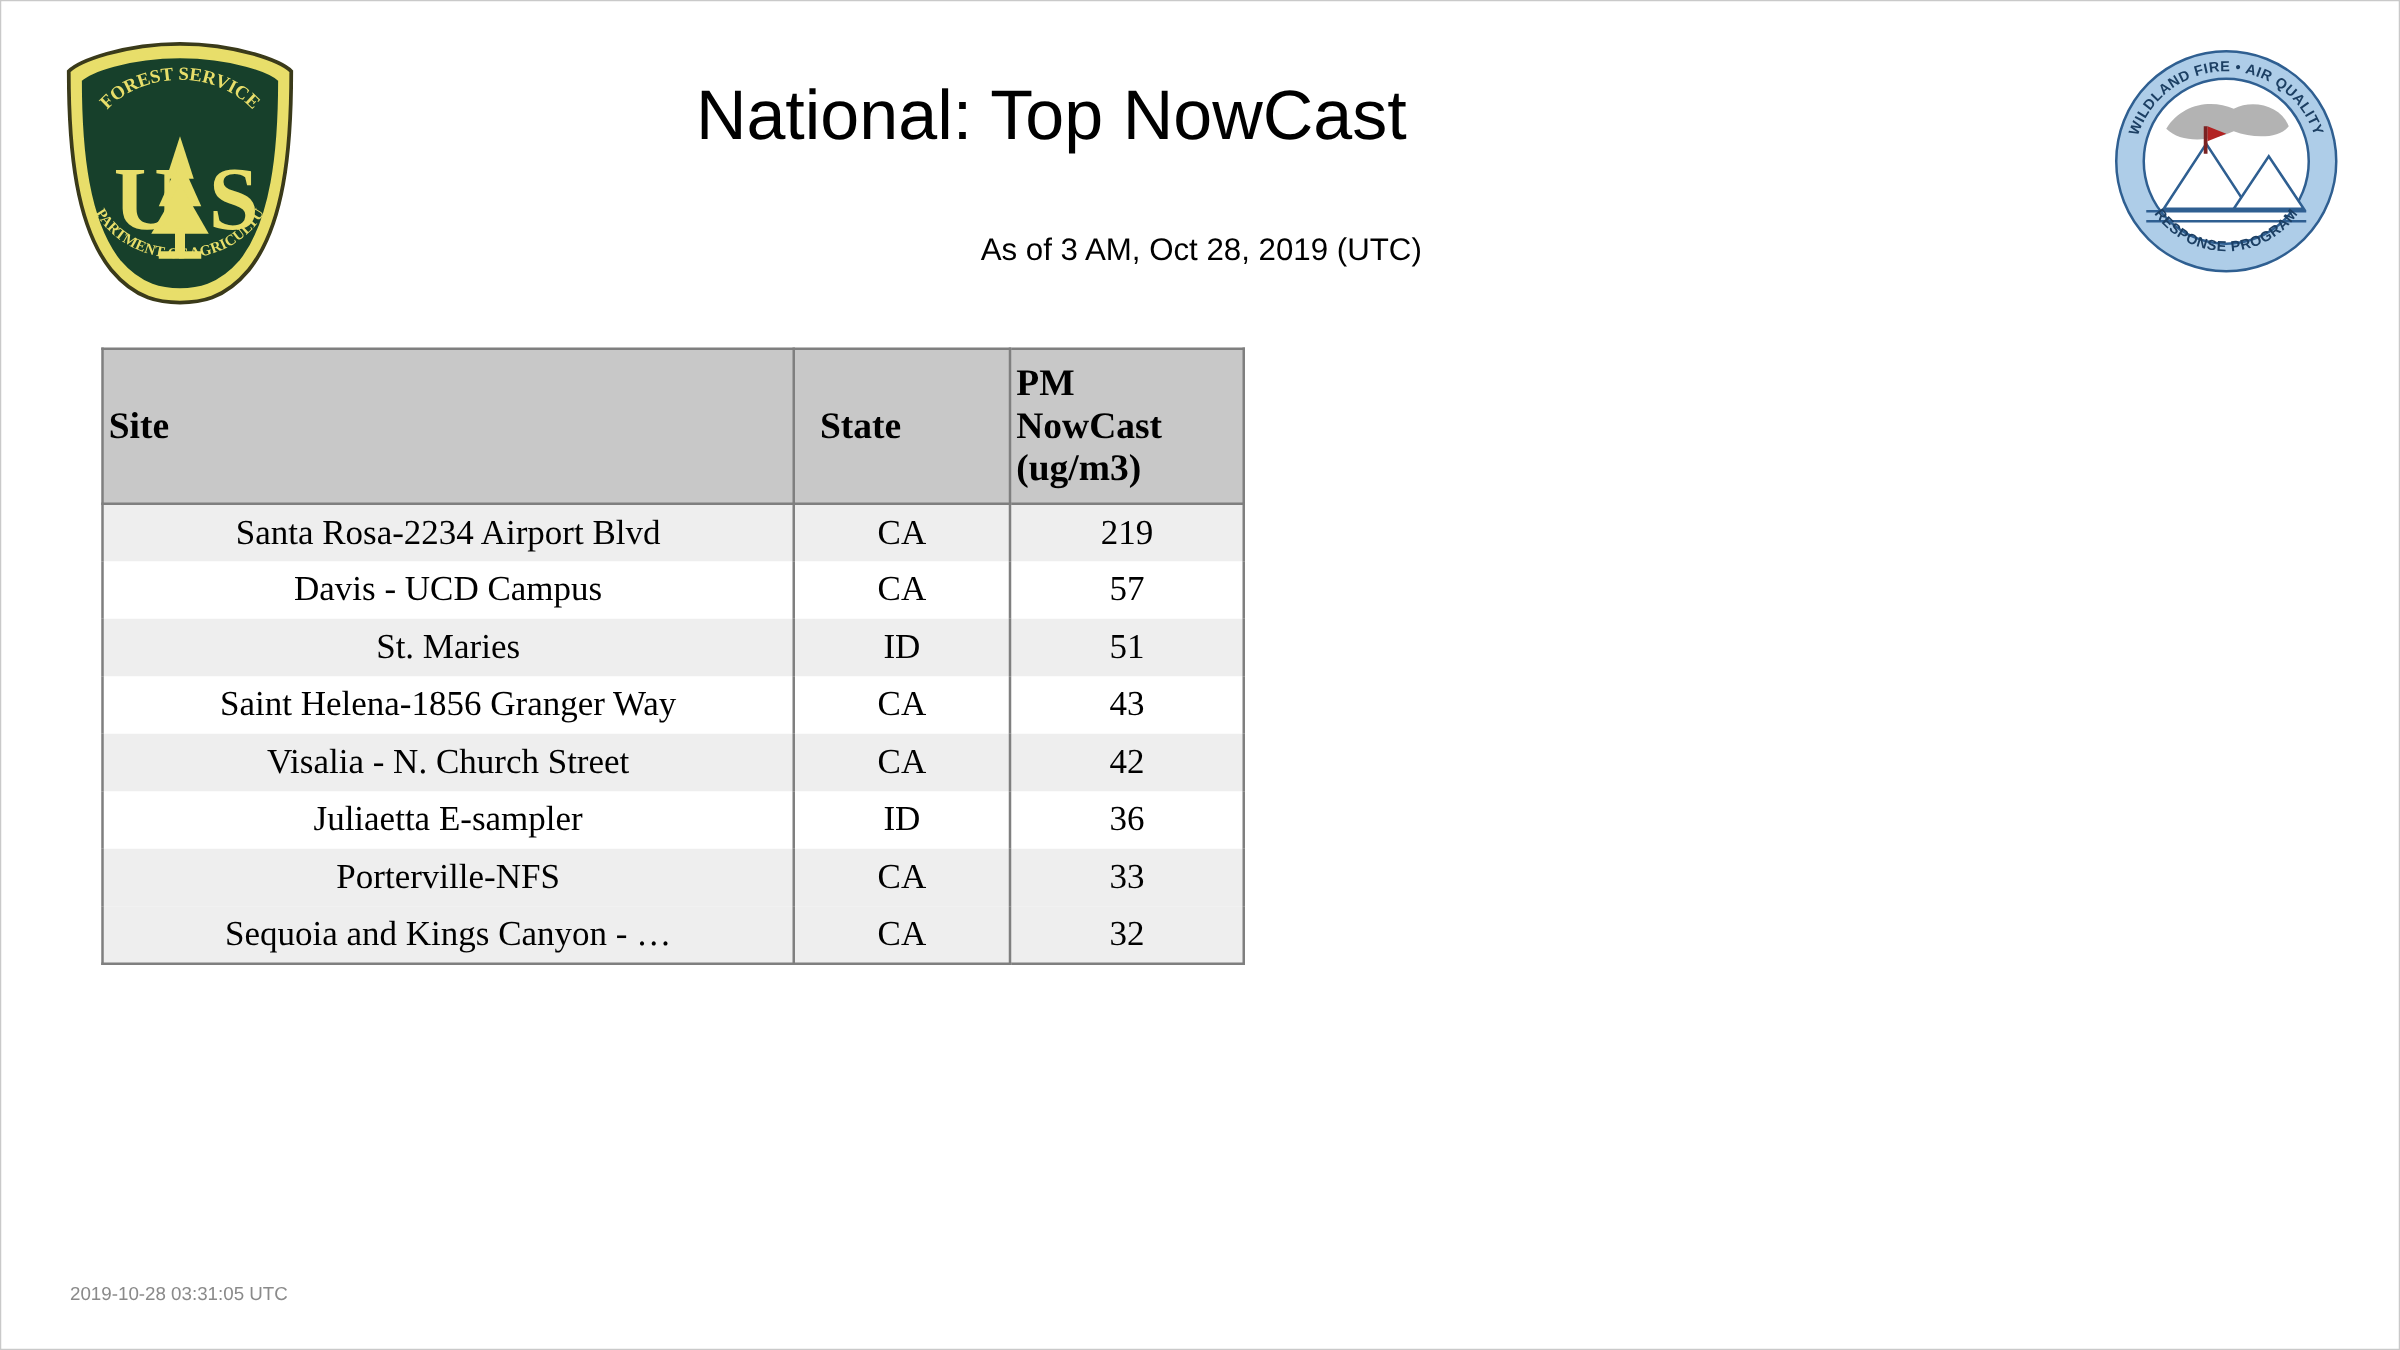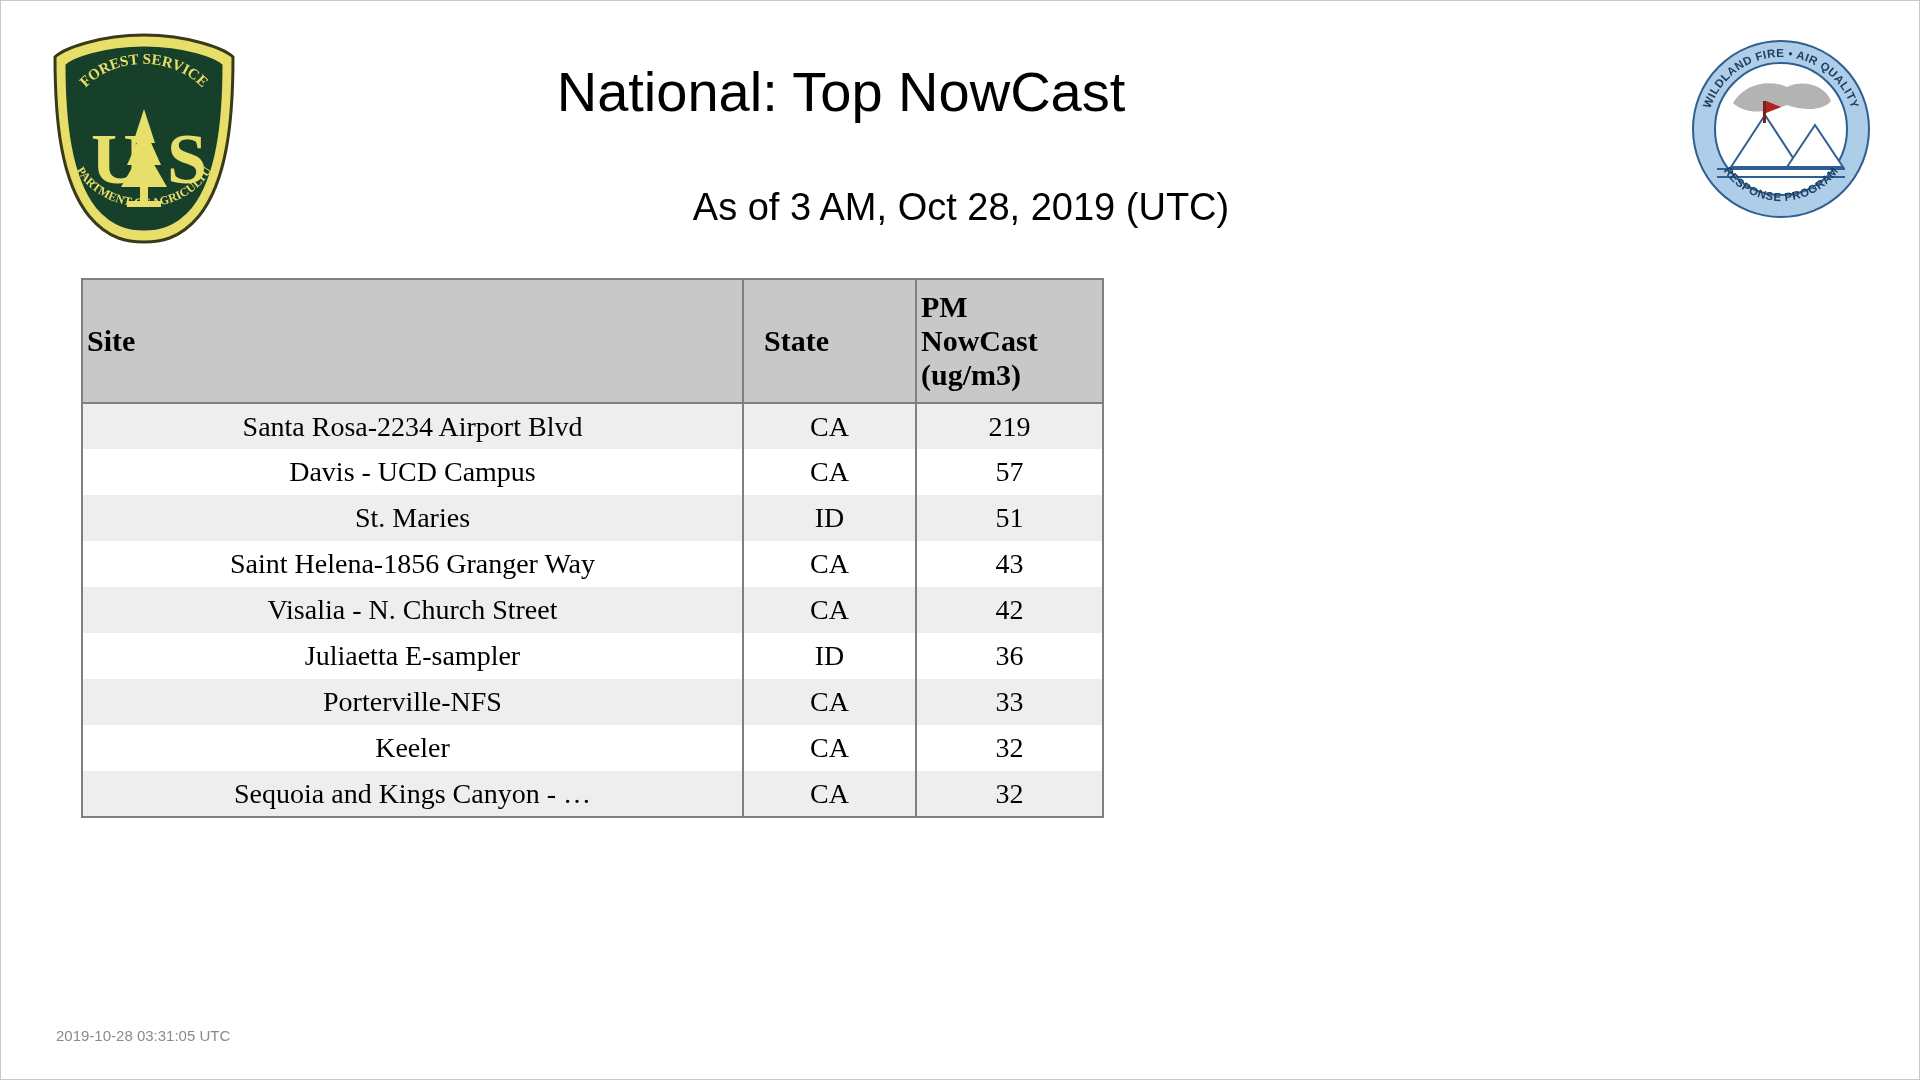--- a/index.html
+++ b/index.html
@@ -44,21 +44,21 @@
     font-size: 56px;
     color: #000;
     letter-spacing: 0px;
   }
   .subtitle {
     position: absolute;
     left: 0;
     top: 185px;
     width: 1920px;
     text-align: center;
-    font-size: 38px;
+    font-size: 25px;
     color: #000;
   }
 
   
   .aq-logo {
     position: absolute;
     right: 48px;
     top: 38px;
     width: 180px;
     height: 180px;
@@ -84,21 +84,21 @@
     border: 2px solid #7f7f7f;
     font-size: 30px;
     font-weight: bold;
     color: #000;
     text-align: left;
     vertical-align: middle;
     padding: 10px 4px;
     height: 110px;
     box-sizing: border-box;
   }
-  table.nowcast thead th.th-site   { width: 661px; }
+  table.nowcast thead th.th-site   { width: 553px; }
   table.nowcast thead th.th-state  { width: 173px; padding-left: 20px; }
   table.nowcast thead th.th-pm     { width: 187px; }
   table.nowcast tbody td {
     font-size: 28px;
     color: #000;
     text-align: center;
     padding: 0;
     height: 46px;
     border-left: 2px solid #7f7f7f;
     border-right: 2px solid #7f7f7f;
@@ -224,25 +224,20 @@
           <tr>
             <td>Juliaetta E-sampler</td>
             <td>ID</td>
             <td>36</td>
           </tr>
           <tr class="alt">
             <td>Porterville-NFS</td>
             <td>CA</td>
             <td>33</td>
           </tr>
-          <tr>
-            <td>Keeler</td>
-            <td>CA</td>
-            <td>32</td>
-          </tr>
           <tr class="alt">
             <td>Sequoia and Kings Canyon - …</td>
             <td>CA</td>
             <td>32</td>
           </tr>
         </tbody>
     </table>
   </div>
 
   <div class="footer-ts">2019-10-28 03:31:05 UTC</div>

